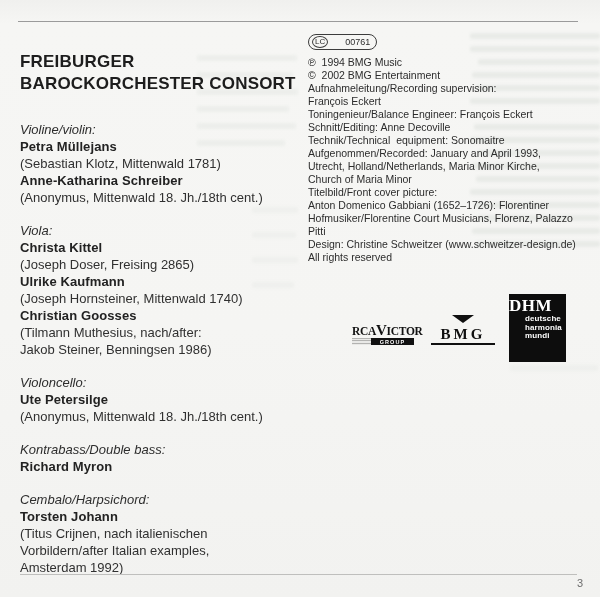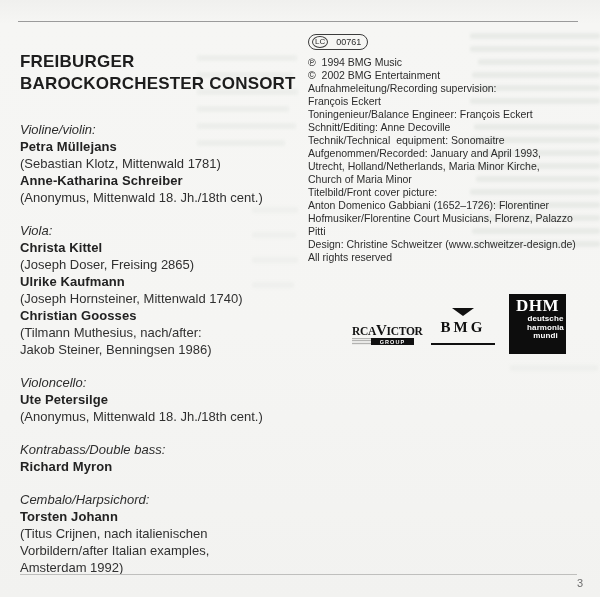--- a/index.html
+++ b/index.html
@@ -17,41 +17,41 @@
   
   .left-col{position:absolute;left:20px;top:32px;width:286px;margin-top:19px;}
   .booklet-title{font-size:17px;font-weight:700;line-height:22px;letter-spacing:0.2px;color:#1d1d1d;margin:0 0 26px 0;}
   .section{margin:0 0 16px 0;font-size:13px;line-height:17px;}
   .instrument{font-style:italic;color:#2d2d2d;}
   .member-name{font-weight:700;letter-spacing:0.1px;color:#222;}
   .member-detail{color:#303030;}
 
   
   .right-col{position:absolute;left:308px;top:30px;width:278px;}
-  .lc-badge{display:inline-flex;align-items:center;gap:8px;border:1.2px solid #3c3c3c;
+  .lc-badge{display:inline-flex;align-items:center;gap:17px;border:1.2px solid #3c3c3c;
     border-radius:9px;padding:1px 6px 1px 3px;font-size:9px;color:#2c2c2c;margin-bottom:6px;}
   .lc-oval{border:1px solid #3c3c3c;border-radius:50%;padding:0 2px;font-size:8px;line-height:10px;}
   .credit-line{font-size:10.5px;line-height:13px;color:#2c2c2c;white-space:pre-wrap;}
 
   
   .logos{position:absolute;left:352px;top:294px;width:214px;height:56px;}
   .logo-rca{position:absolute;left:0;bottom:5px;width:62px;}
   .rca-text{font-family:"Liberation Serif","DejaVu Serif",serif;font-weight:700;font-size:11.5px;
     letter-spacing:-0.3px;color:#111;line-height:13px;white-space:nowrap;}
   .rca-v{font-size:15px;}
   .rca-bar{display:flex;height:7px;margin-top:0;}
   .rca-stripes{width:19px;background:repeating-linear-gradient(180deg,#b3b3b1 0 1px,#e9e9e7 1px 2.4px);}
   .rca-group{flex:1;background:#101010;color:#fff;font-size:5.5px;font-weight:700;letter-spacing:1.1px;
     display:flex;align-items:center;justify-content:center;}
   .logo-bmg{position:absolute;left:79px;bottom:5px;width:64px;text-align:center;}
   .bmg-triangle{width:0;height:0;border-left:11px solid transparent;border-right:11px solid transparent;
     border-top:8px solid #101010;margin:0 auto -5px;position:relative;z-index:2;}
   .bmg-text{font-family:"Liberation Serif","DejaVu Serif",serif;font-weight:700;font-size:15px;
-    letter-spacing:3px;color:#101010;border-bottom:2px solid #101010;padding-bottom:8px;line-height:16px;margin-top:8px;}
-  .logo-dhm{position:absolute;right:0;top:0;width:57px;height:60px;background:#0d0d0d;color:#fff;text-align:center;}
+    letter-spacing:3px;color:#101010;border-bottom:2px solid #101010;padding-bottom:1px;line-height:16px;margin-top:8px;}
+  .logo-dhm{position:absolute;right:0;top:0;width:57px;height:68px;background:#0d0d0d;color:#fff;}
   .dhm-acronym{font-family:"Liberation Serif","DejaVu Serif",serif;font-size:17px;font-weight:700;
     line-height:18px;margin-top:3px;letter-spacing:0.5px;}
   .dhm-small{font-size:8px;line-height:8.5px;font-weight:700;letter-spacing:0.1px;padding-left:16px;}
 
   
   .ghost-line{position:absolute;height:6px;background:#d8ddd8;border-radius:2px;filter:blur(1.6px);}
   .gA{opacity:0.30;} .gB{opacity:0.45;} .gC{opacity:0.22;}
 </style>
 </head>
 <body>

